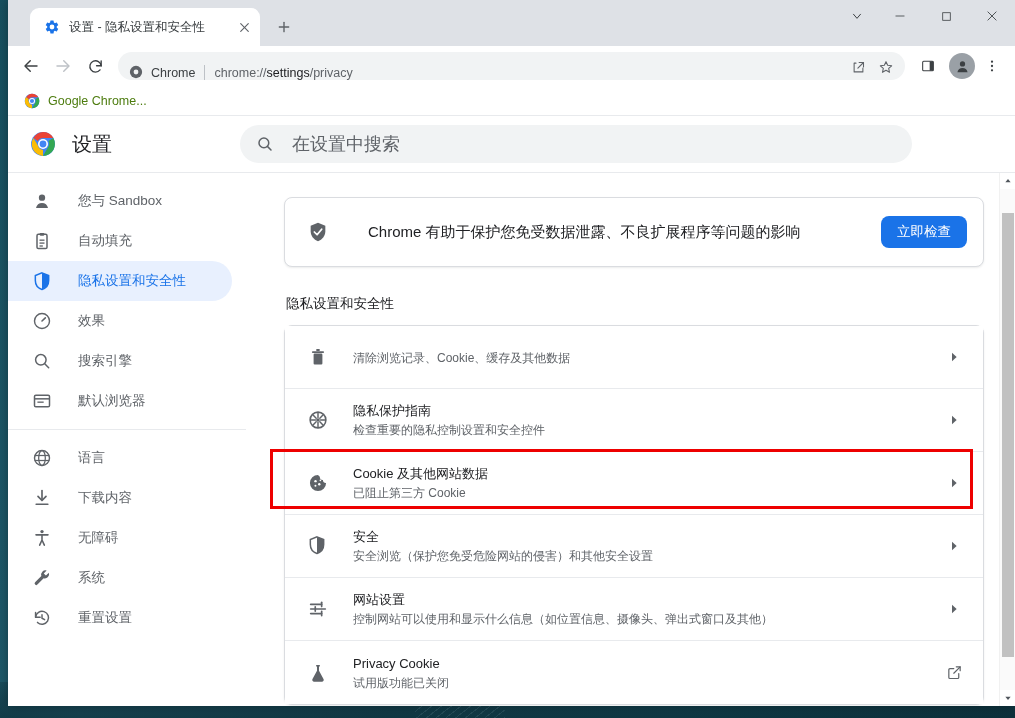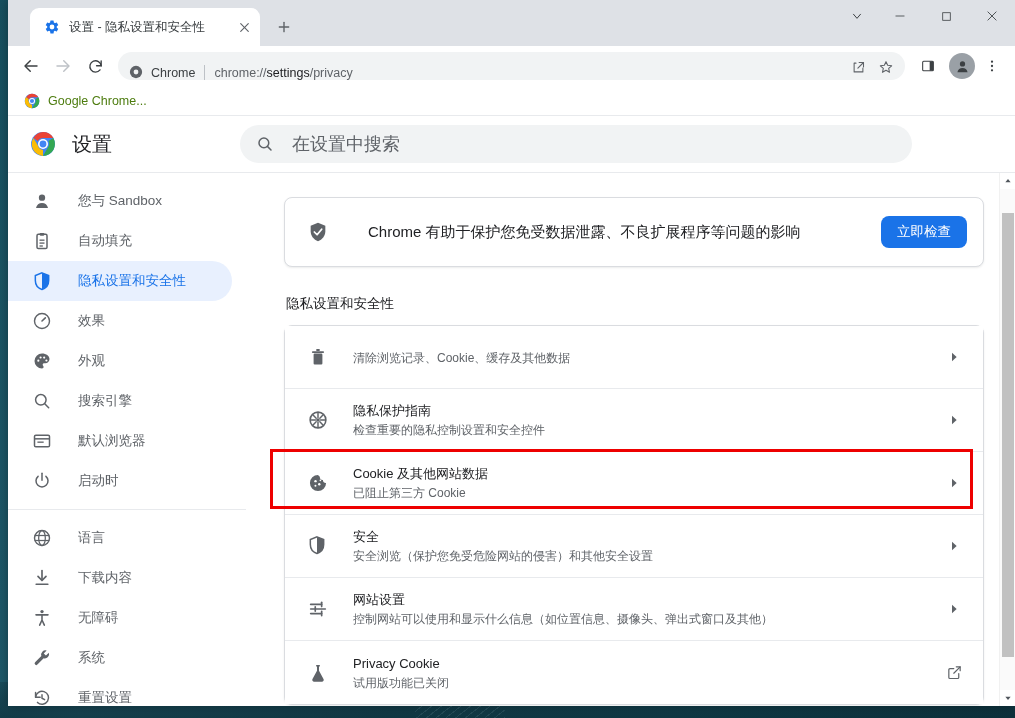--- a/index.html
+++ b/index.html
@@ -393,49 +393,32 @@
             </div>
             <div class="nav-item">
               <span class="ni-ico"><svg viewBox="0 0 24 24" width="20" height="20">
                   <circle cx="12" cy="12" r="9" fill="none" stroke="currentColor" stroke-width="1.7"></circle>
                   <line x1="12" y1="12" x2="16" y2="8.2" stroke="currentColor" stroke-width="1.9" stroke-linecap="round"></line>
                 </svg></span>
               <span class="ni-label">效果</span>
             </div>
             <div class="nav-item">
               <span class="ni-ico"><svg viewBox="0 0 24 24" width="20" height="20">
-                  <path d="M12 3a9 9 0 000 18c1.3 0 1.9-.9 1.9-1.8 0-.6-.3-1-.6-1.4-.3-.4-.5-.8-.5-1.3 0-1 .8-1.8 1.8-1.8H16a5 5 0 005-5c0-3.9-4-6.7-9-6.7z" fill="currentColor"></path>
-                  <circle cx="7.6" cy="11.6" r="1.3" fill="#fff"></circle>
-                  <circle cx="10.3" cy="7.8" r="1.3" fill="#fff"></circle>
-                  <circle cx="14.6" cy="7.9" r="1.3" fill="#fff"></circle>
-                  <circle cx="17.3" cy="11.4" r="1.3" fill="#fff"></circle>
-                </svg></span>
-              <span class="ni-label">外观</span>
-            </div>
-            <div class="nav-item">
-              <span class="ni-ico"><svg viewBox="0 0 24 24" width="20" height="20">
                   <circle cx="10.6" cy="10.6" r="6.3" fill="none" stroke="currentColor" stroke-width="1.8"></circle>
                   <line x1="15.3" y1="15.3" x2="20" y2="20" stroke="currentColor" stroke-width="1.8" stroke-linecap="round"></line>
                 </svg></span>
               <span class="ni-label">搜索引擎</span>
             </div>
             <div class="nav-item">
               <span class="ni-ico"><svg viewBox="0 0 24 24" width="20" height="20">
                   <rect x="3" y="5" width="18" height="14" rx="1.6" fill="none" stroke="currentColor" stroke-width="1.8"></rect>
                   <line x1="3" y1="9.4" x2="21" y2="9.4" stroke="currentColor" stroke-width="1.8"></line>
                   <line x1="6.5" y1="13.4" x2="14" y2="13.4" stroke="currentColor" stroke-width="1.6"></line>
                 </svg></span>
               <span class="ni-label">默认浏览器</span>
-            </div>
-            <div class="nav-item">
-              <span class="ni-ico"><svg viewBox="0 0 24 24" width="20" height="20">
-                  <path d="M7.3 6.4a7.2 7.2 0 109.4 0" fill="none" stroke="currentColor" stroke-width="1.8" stroke-linecap="round"></path>
-                  <line x1="12" y1="2.8" x2="12" y2="11" stroke="currentColor" stroke-width="1.8" stroke-linecap="round"></line>
-                </svg></span>
-              <span class="ni-label">启动时</span>
             </div>
             <div class="nav-sep"></div>
             <div class="nav-item">
               <span class="ni-ico"><svg viewBox="0 0 24 24" width="20" height="20">
                   <circle cx="12" cy="12" r="9" fill="none" stroke="currentColor" stroke-width="1.7"></circle>
                   <ellipse cx="12" cy="12" rx="4" ry="9" fill="none" stroke="currentColor" stroke-width="1.5"></ellipse>
                   <line x1="3.3" y1="9" x2="20.7" y2="9" stroke="currentColor" stroke-width="1.5"></line>
                   <line x1="3.3" y1="15" x2="20.7" y2="15" stroke="currentColor" stroke-width="1.5"></line>
                 </svg></span>
               <span class="ni-label">语言</span>

